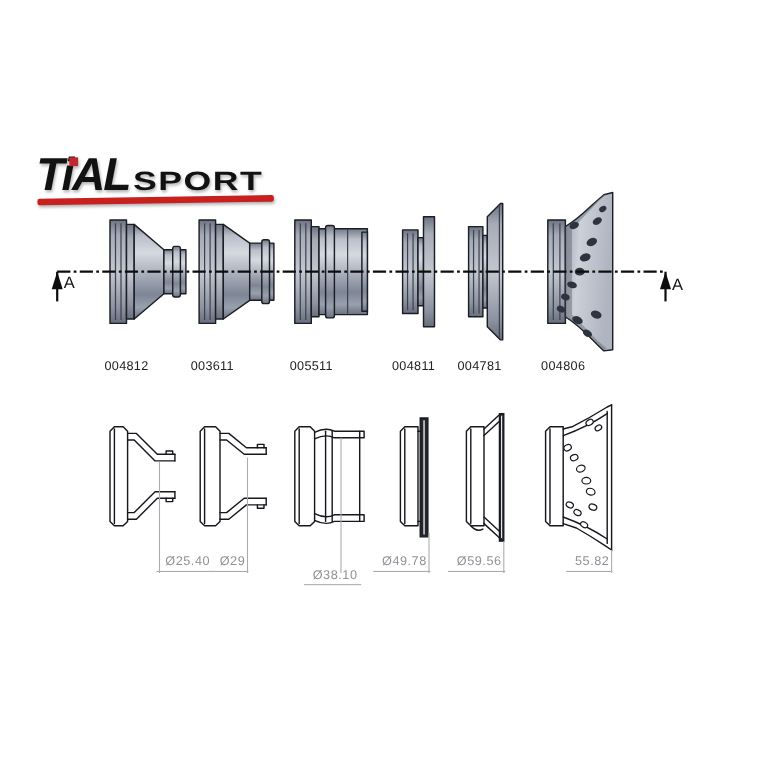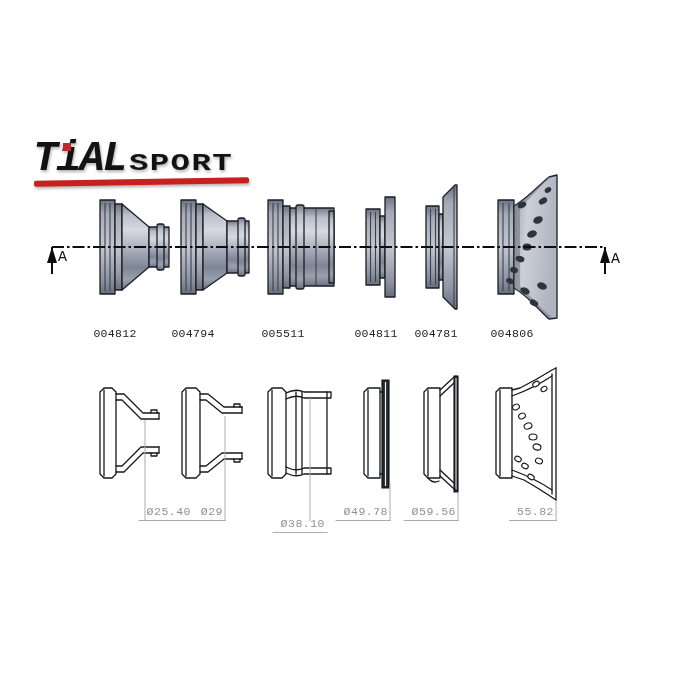--- a/index.html
+++ b/index.html
@@ -1,17 +1,17 @@
 <!DOCTYPE html>
 <html><head>
 <meta charset="utf-8">
 <style>
   html,body{margin:0;padding:0;background:#ffffff;}
   .stage{position:relative;width:700px;height:700px;background:#ffffff;overflow:hidden;
-         font-family:Liberation Mono, monospace;}
+         font-family:Liberation Sans, sans-serif;}
 
   
   .logo{position:absolute;left:33px;top:138px;width:240px;height:52px;
         filter:drop-shadow(1.5px 2px 1.5px rgba(0,0,0,.30));}
   .logo-line{white-space:nowrap;}
   .brand{font-style:italic;font-weight:bold;font-size:42px;letter-spacing:-2px;
          color:#121212;line-height:1;}
   .sport{display:inline-block;font-weight:bold;font-size:24px;letter-spacing:1px;
          color:#121212;transform:scaleX(1.35);transform-origin:left bottom;margin-left:3px;}
   .i-dot{position:absolute;left:30px;top:5px;width:8px;height:8px;background:#c1272d;}
@@ -244,21 +244,21 @@
         <line x1="605" y1="247" x2="605" y2="274" stroke="#0d0d0d" stroke-width="2"></line>
         <polygon points="600,263 610,263 605,247" fill="#0d0d0d"></polygon>
       </g>
     </g>
   </svg>
 
   <div class="a-label" style="left:58px;top:249px;">A</div>
   <div class="a-label" style="left:611px;top:251px;">A</div>
 
   <div class="pn" style="left:80px;">004812</div>
-  <div class="pn" style="left:158px;">004794</div>
+  <div class="pn" style="left:158px;">003611</div>
   <div class="pn" style="left:248px;">005511</div>
   <div class="pn" style="left:341px;">004811</div>
   <div class="pn" style="left:401px;">004781</div>
   <div class="pn" style="left:477px;">004806</div>
 
   <div class="dim" style="left:146px;margin-left:48px;">Ø25.40</div>
   <div class="dim" style="left:226px;text-align:center;">Ø29</div>
   <div class="dim" style="left:328px;margin-top:12px;">Ø38.10</div>
   <div class="dim" style="left:391px;">Ø49.78</div>
   <div class="dim" style="left:459px;">Ø59.56</div>

